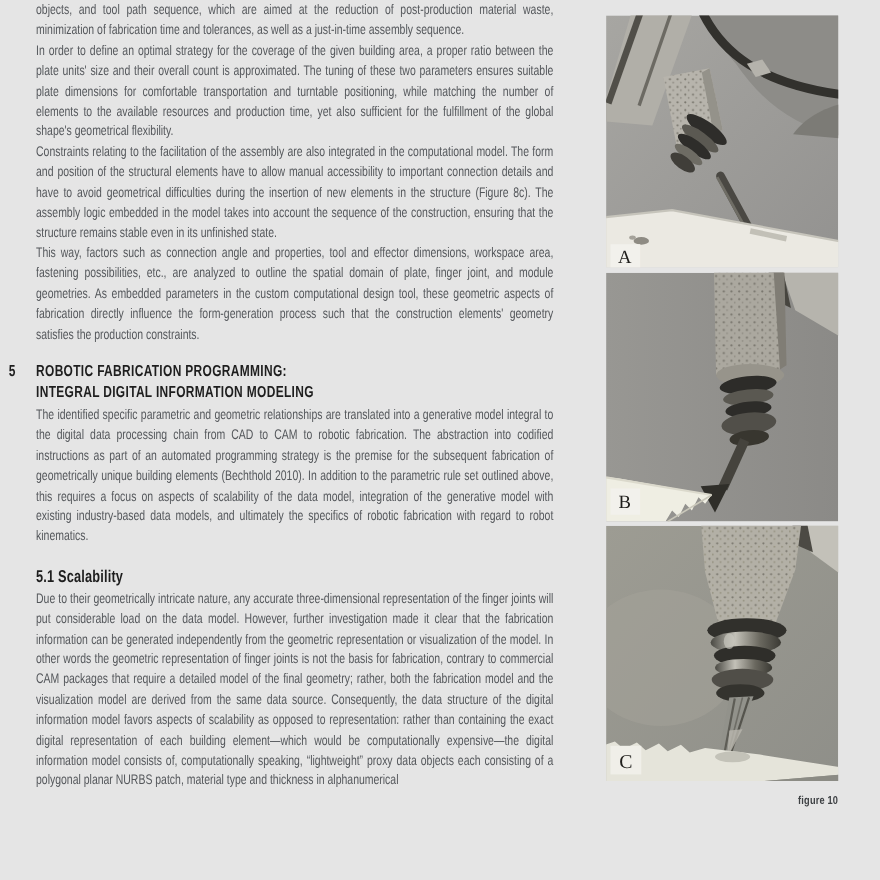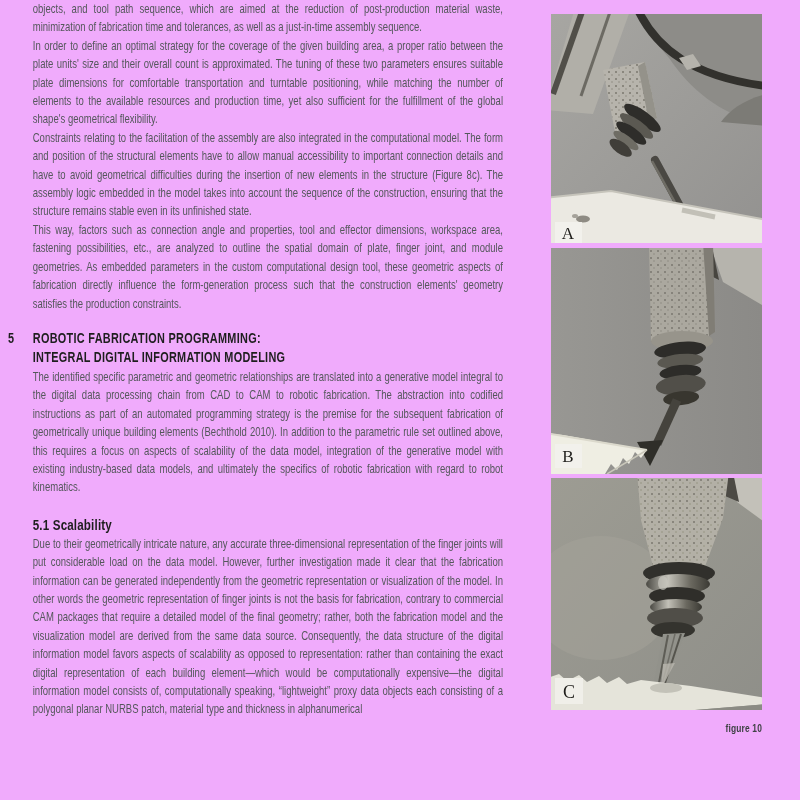--- a/index.html
+++ b/index.html
@@ -1,16 +1,16 @@
 <!DOCTYPE html>
 <html><head>
 <meta charset="utf-8">
 <style>
   html,body { margin:0; padding:0; background:#ffffff; }
-  .page { position:relative; width:800px; height:800px; background:#f0abfc; overflow:hidden;
+  .page { position:relative; width:800px; height:800px; background:#e5e5e5; overflow:hidden;
           font-family:"Liberation Sans", sans-serif; }
 
   
   .text-col { position:absolute; left:8px; top:0; width:660px;
               transform:scaleX(0.75); transform-origin:0 0; color:#54575b; }
   p.body { margin:0 0 0 33px; font-size:12.7px; line-height:18.4px; text-align:justify; }
   .mt-first { margin-top:7px; }
   .mt-para  { margin-top:13px; }
   .h2 { display:flex; margin:16px 0 0 0; font-weight:bold; color:#1e1e1e;
         font-size:14.5px; line-height:19.5px; letter-spacing:0.4px; }

